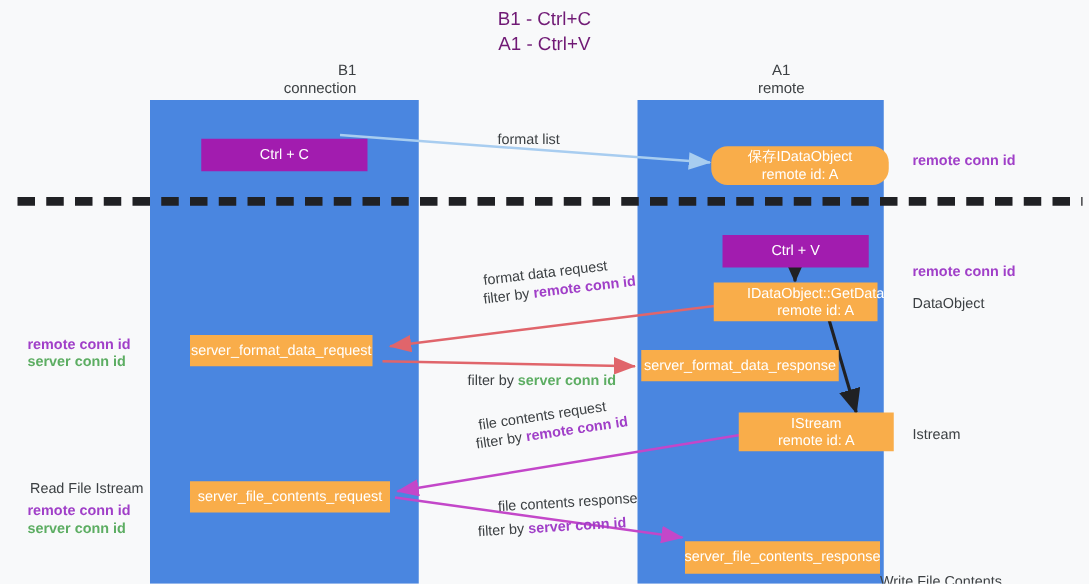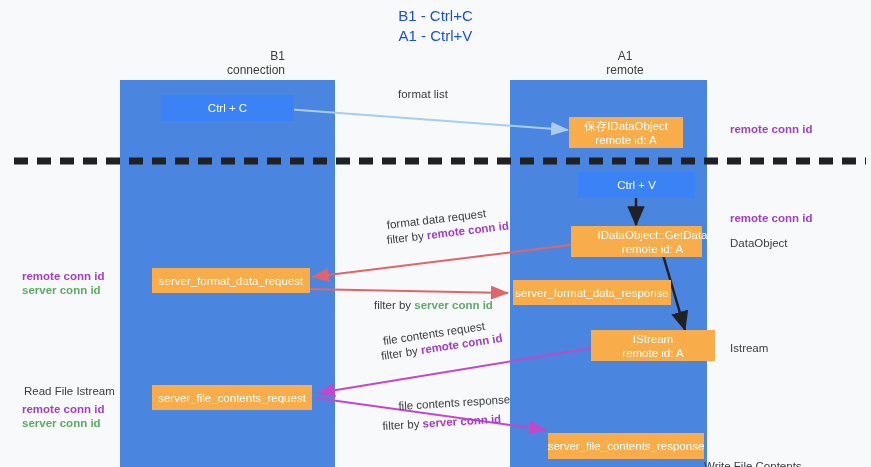--- a/index.html
+++ b/index.html
@@ -7,36 +7,36 @@
     width:871px;height:467px;
     background:#f8f9fa;
     font-family:"Liberation Sans","DejaVu Sans",sans-serif;
     position:relative;overflow:hidden;
     color:#3c4043;
   }
   #stage{position:absolute;left:0;top:0;width:871px;height:467px;}
 
   .title{
     position:absolute;left:0;top:6px;width:871px;
-    text-align:center;font-size:15px;line-height:20px;color:#1d4ed8;
+    text-align:center;font-size:15px;line-height:20px;color:#701a75;
   }
 
   .col-head{
     position:absolute;text-align:center;font-size:12px;line-height:14px;color:#3c4043;
   }
 
   .lane{position:absolute;background:#4a86e0;}
 
   .node{
     position:absolute;box-sizing:border-box;
     display:flex;align-items:center;justify-content:center;
     text-align:center;color:#ffffff;font-size:11.5px;line-height:14px;
     padding:2px 4px;
   }
-  .node.green{background:#3b82f6;}
+  .node.green{background:#a21caf;margin-top:16px;}
   .node.orange{background:#f9ad4a;}
 
   .sidelabel{
     position:absolute;font-size:11.5px;line-height:15px;color:#3c4043;
     white-space:nowrap;
   }
   .sidelabel.purple{color:#a03fc8;font-weight:bold;}
   .sidelabel.green{color:#5cad62;font-weight:bold;}
 
   .edgelabel{
@@ -98,46 +98,46 @@
 
     <line x1="592" y1="348" x2="318" y2="393" stroke="#c347c9" stroke-width="2" marker-end="url(#ar-purple)"></line>
 
     <line x1="316" y1="398" x2="546" y2="430" stroke="#c347c9" stroke-width="2" marker-end="url(#ar-purple)"></line>
 
     <line x1="14" y1="161" x2="866" y2="161" stroke="#202124" stroke-width="7" stroke-dasharray="14 9"></line>
   </svg>
 
   <div class="node green" style="left:161px;top:95px;width:133px;height:26px;">Ctrl + C</div>
 
-  <div class="node orange" style="left:152px;top:268px;width:158px;height:25px;">server_format_data_request</div>
+  <div class="node orange" style="left:152px;top:268px;width:146px;height:25px;">server_format_data_request</div>
 
   <div class="node orange" style="left:152px;top:385px;width:160px;height:25px;">server_file_contents_request</div>
 
-  <div class="node orange" style="left:569px;top:117px;width:114px;height:31px;flex-direction:column;">
+  <div class="node orange" style="left:569px;top:117px;width:142px;height:31px;flex-direction:column;border-radius:13px;">
     <div>保存IDataObject</div>
     <div>remote id: A</div>
   </div>
 
   <div class="node green" style="left:578px;top:172px;width:117px;height:26px;">Ctrl + V</div>
 
   <div class="node orange" style="left:571px;top:226px;width:131px;height:31px;flex-direction:column;padding-left:36px;">
     <div>IDataObject::GetData</div>
     <div>remote id: A</div>
   </div>
 
   <div class="node orange" style="left:513px;top:280px;width:158px;height:25px;">server_format_data_response</div>
 
   <div class="node orange" style="left:591px;top:330px;width:124px;height:31px;flex-direction:column;">
     <div>IStream</div>
     <div>remote id: A</div>
   </div>
 
   <div class="node orange" style="left:548px;top:417px;width:156px;height:26px;margin-top:16px;">server_file_contents_response</div>
 
-  <div class="edgelabel" style="left:398px;top:87px;">format list</div>
+  <div class="edgelabel" style="left:398px;top:105px;">format list</div>
 
   <div class="edgelabel" style="left:386px;top:218px;transform:rotate(-6.8deg);">format data request</div>
   <div class="edgelabel" style="left:386px;top:233px;transform:rotate(-6.8deg);"><span>filter by </span><span class="purple">remote conn id</span></div>
 
   <div class="edgelabel" style="left:374px;top:298px;"><span>filter by </span><span class="green">server conn id</span></div>
 
   <div class="edgelabel" style="left:382px;top:334px;transform:rotate(-8.5deg);">file contents request</div>
   <div class="edgelabel" style="left:380px;top:349px;transform:rotate(-8.5deg);"><span>filter by </span><span class="purple">remote conn id</span></div>
 
   <div class="edgelabel" style="left:398px;top:399px;transform:rotate(-3.5deg);">file contents response</div>

